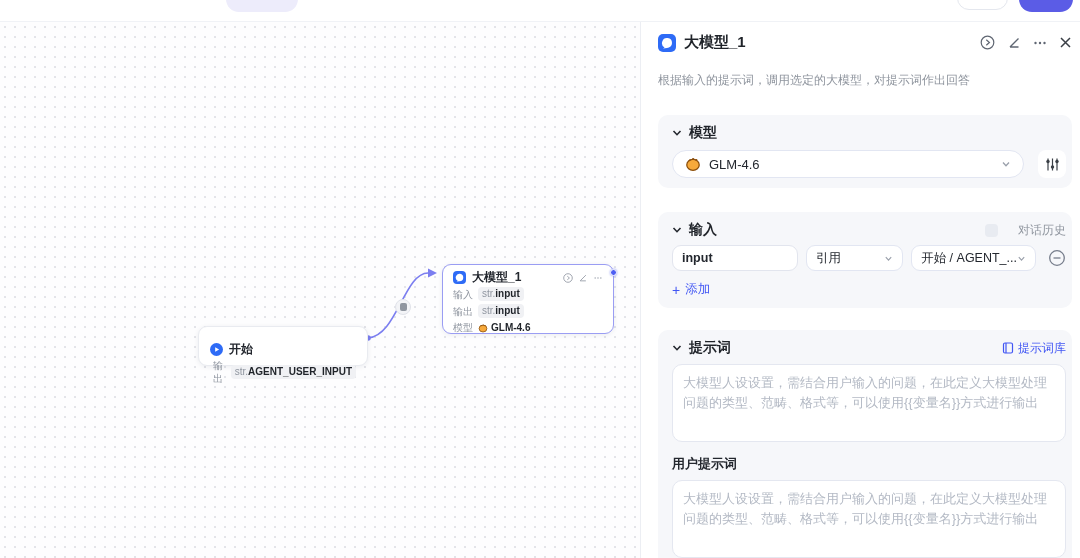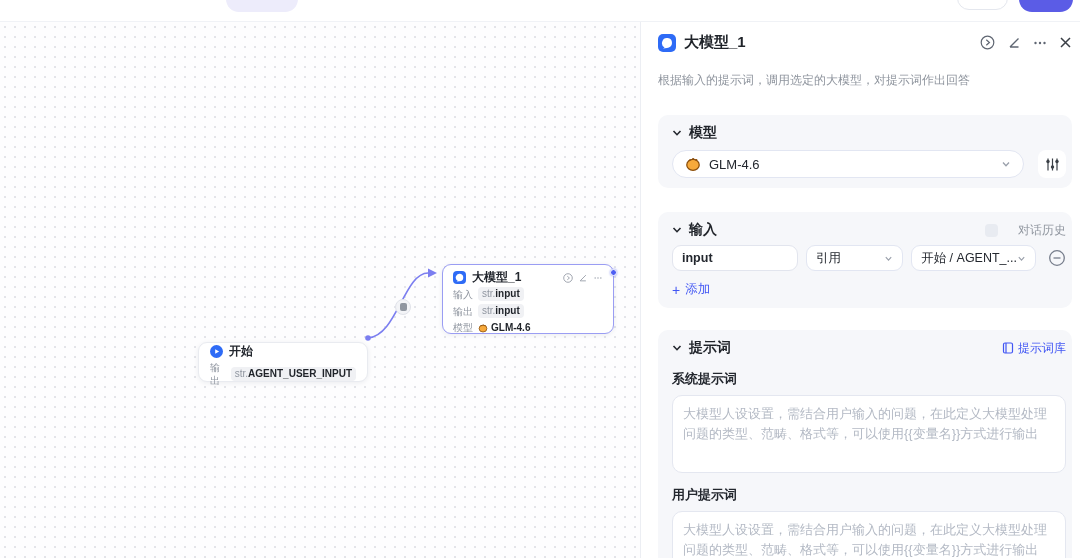--- a/index.html
+++ b/index.html
@@ -21,21 +21,21 @@
     background-color:#fdfdfe;
     background-image:radial-gradient(circle,#e3e4e9 1.1px,transparent 1.3px);
     background-size:10px 10px; border-right:1px solid #ecEEf3; }
   .edge-svg { position:absolute; left:0; top:0; width:641px; height:536px; }
   .edge-btn { position:absolute; left:395px; top:277px; width:16px; height:16px; border-radius:50%;
     background:#f3f4f7; border:1px solid #e0e2e9; display:flex; align-items:center; justify-content:center; }
   .edge-btn i { width:7px; height:8px; border-radius:2px; background:#9096a0; display:block; }
 
   .node { position:absolute; background:#fff; border-radius:9px;
     box-shadow:0 1px 5px rgba(25,35,61,.08); }
-  .start-node { left:198px; top:320px; width:170px; height:40px; border:1px solid #e9ebf0; padding:2px 11px; }
+  .start-node { left:198px; top:304px; width:170px; height:40px; border:1px solid #e9ebf0; padding:16px 11px;text-align:center; }
   .llm-node { left:442px; top:242px; width:172px; height:70px; border:1.3px solid #9a9df3; padding:6px 10px; }
   .node-title { display:flex; align-items:center; gap:6px; font-size:12px; font-weight:bold; color:#23272e; line-height:13px; }
   .node-actions { margin-left:auto; display:flex; align-items:center; gap:5px; }
   .node-row { display:flex; align-items:center; gap:5px; margin-top:3px; font-size:10px; color:#9096a0; line-height:13px; }
   .pill { background:#f0f1f4; border-radius:4px; padding:0 4px; line-height:14px; display:inline-flex; }
   .pill .t { color:#9096a0; font-size:10px; }
   .pill .v { color:#1f2329; font-weight:bold; font-size:10px; }
   .model-val { display:flex; align-items:center; gap:3px; color:#1f2329; font-weight:bold; font-size:10px; }
   .icon-sq { width:13px; height:13px; border-radius:4px; background:#2e6bf6; display:flex; align-items:center; justify-content:center; flex:none; }
   .port { position:absolute; width:7px; height:7px; border-radius:50%; background:#4d5ef3; border:1.5px solid #fff;
@@ -320,19 +320,18 @@
           <span>
             <svg width="12" height="12" viewBox="0 0 12 12">
                 <rect x="1.5" y="1" width="9" height="10" rx="1.5" fill="none" stroke="#4156f4" stroke-width="1.2"></rect>
                 <path d="M4 1v10" stroke="#4156f4" stroke-width="1.2"></path>
               </svg>
           </span>
           <span>提示词库</span>
         </span>
       </span>
     </div>
-    <div class="prompt-label">系统提示词</div>
     <textarea class="prompt-area" placeholder="大模型人设设置，需结合用户输入的问题，在此定义大模型处理问题的类型、范畴、格式等，可以使用{{变量名}}方式进行输出" style=""></textarea>
     <div class="prompt-label">用户提示词</div>
     <textarea class="prompt-area" placeholder="大模型人设设置，需结合用户输入的问题，在此定义大模型处理问题的类型、范畴、格式等，可以使用{{变量名}}方式进行输出" style=""></textarea>
   </div>
 
 </div>
 
 </body></html>

